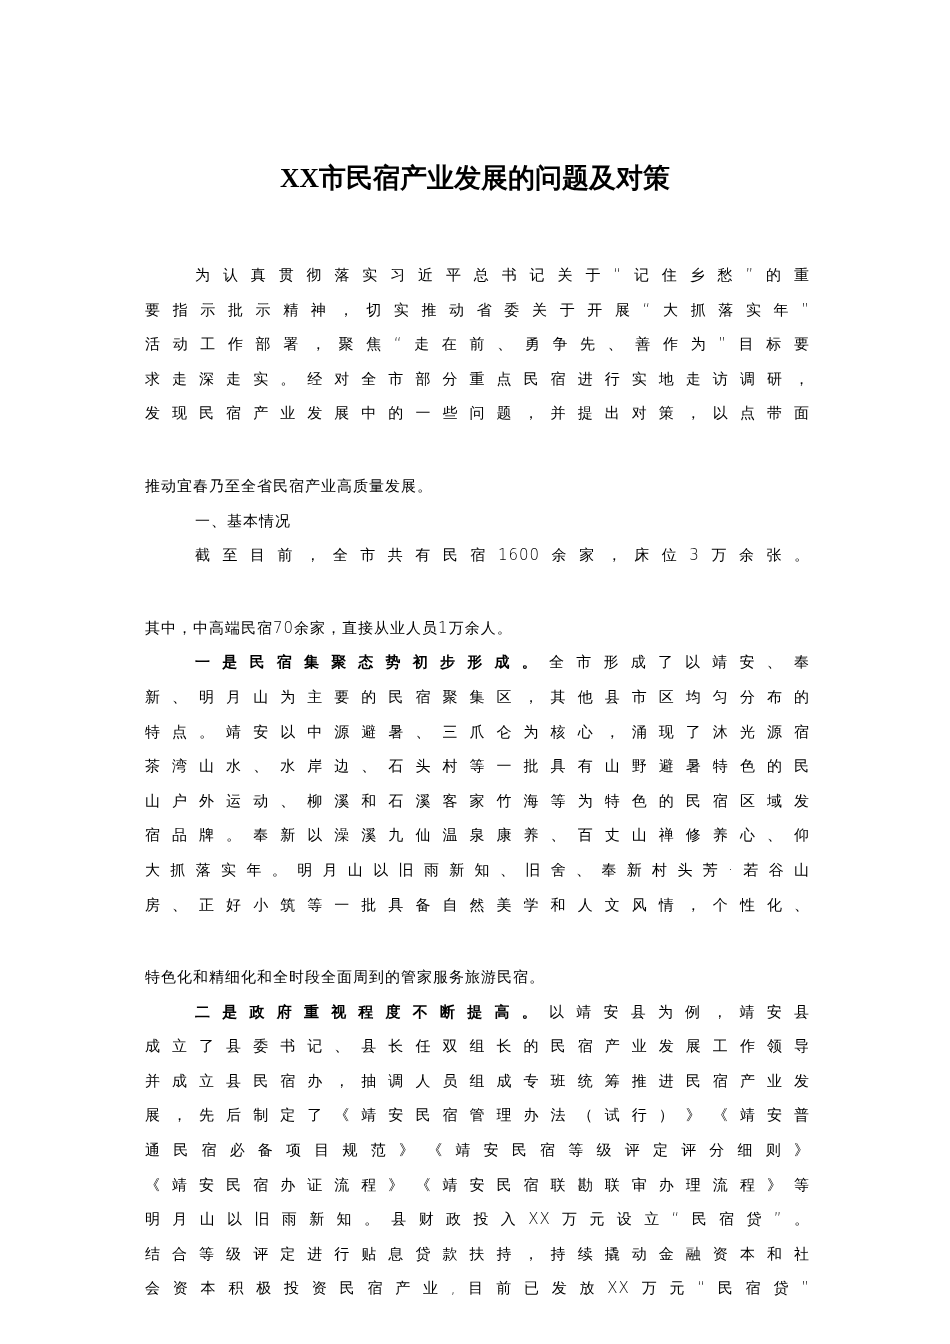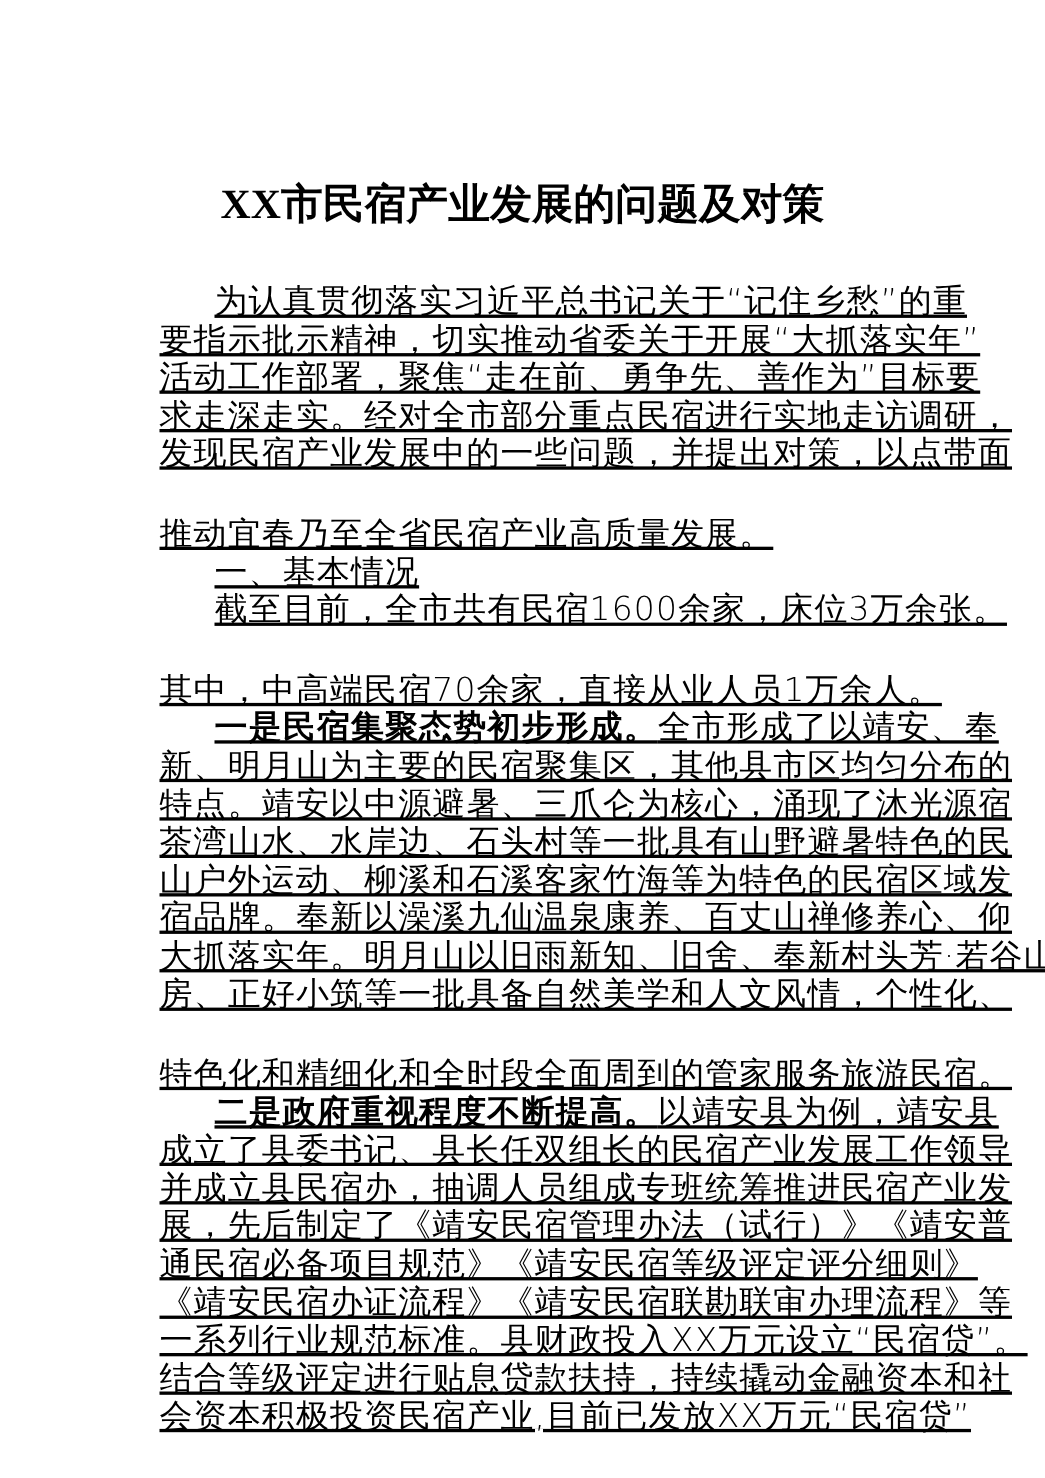--- a/index.html
+++ b/index.html
@@ -1,25 +1,25 @@
 <!DOCTYPE html>
 <html><head>
 <meta charset="utf-8">
 <style>
   html, body { margin: 0; padding: 0; background: #ffffff; }
   body { width: 950px; height: 1344px; position: relative; overflow: hidden;
          font-family: "DejaVu Serif", "Liberation Serif", serif; color: #000; }
   .page { position: absolute; left: 0; top: 0; width: 950px; height: 1344px; }
   .title { position: absolute; top: 160px; left: 0; width: 950px; text-align: center;
-           font-size: 38px; font-weight: bold; letter-spacing: 0px;
+           font-size: 27px; font-weight: bold; letter-spacing: 0px;
            font-family: "Liberation Serif", "DejaVu Serif", serif; }
   .body { position: absolute; left: 145px; top: 258px; width: 665px; }
-  .line { height: 34.6px; line-height: 34.6px; font-size: 30px; white-space: nowrap;
+  .line { height: 34.6px; line-height: 34.6px; font-size: 15px; white-space: nowrap;
           text-align: justify; text-align-last: justify; letter-spacing: 1px;
-          font-family: "DejaVu Sans", sans-serif; font-weight: 300; text-decoration: underline; }
+          font-family: "DejaVu Sans", sans-serif; font-weight: 300; }
   .line.last { text-align-last: left; margin-top: 38px; }
   .indent { padding-left: 50px; }
   .heading { font-family: "DejaVu Sans", sans-serif; font-weight: normal; text-align-last: left; }
   .bold { font-weight: bold; }
   .para { margin: 0; }
 </style>
 </head>
 <body>
 
 <div class="page">
@@ -54,18 +54,18 @@
       <div class="line last">特色化和精细化和全时段全面周到的管家服务旅游民宿。</div>
     </div>
 
     <div class="para">
       <div class="line indent"><span class="bold">二是政府重视程度不断提高。</span><span>以靖安县为例，靖安县</span></div>
       <div class="line">成立了县委书记、县长任双组长的民宿产业发展工作领导</div>
       <div class="line">并成立县民宿办，抽调人员组成专班统筹推进民宿产业发</div>
       <div class="line">展，先后制定了《靖安民宿管理办法（试行）》《靖安普</div>
       <div class="line">通民宿必备项目规范》《靖安民宿等级评定评分细则》</div>
       <div class="line">《靖安民宿办证流程》《靖安民宿联勘联审办理流程》等</div>
-      <div class="line">一系列行业规范标准。县财政投入XX万元设立“民宿贷”。</div>
+      <div class="line">明月山以旧雨新知。县财政投入XX万元设立“民宿贷”。</div>
       <div class="line">结合等级评定进行贴息贷款扶持，持续撬动金融资本和社</div>
       <div class="line">会资本积极投资民宿产业,目前已发放XX万元“民宿贷”</div>
     </div>
   </div>
 </div>
 
 </body></html>

